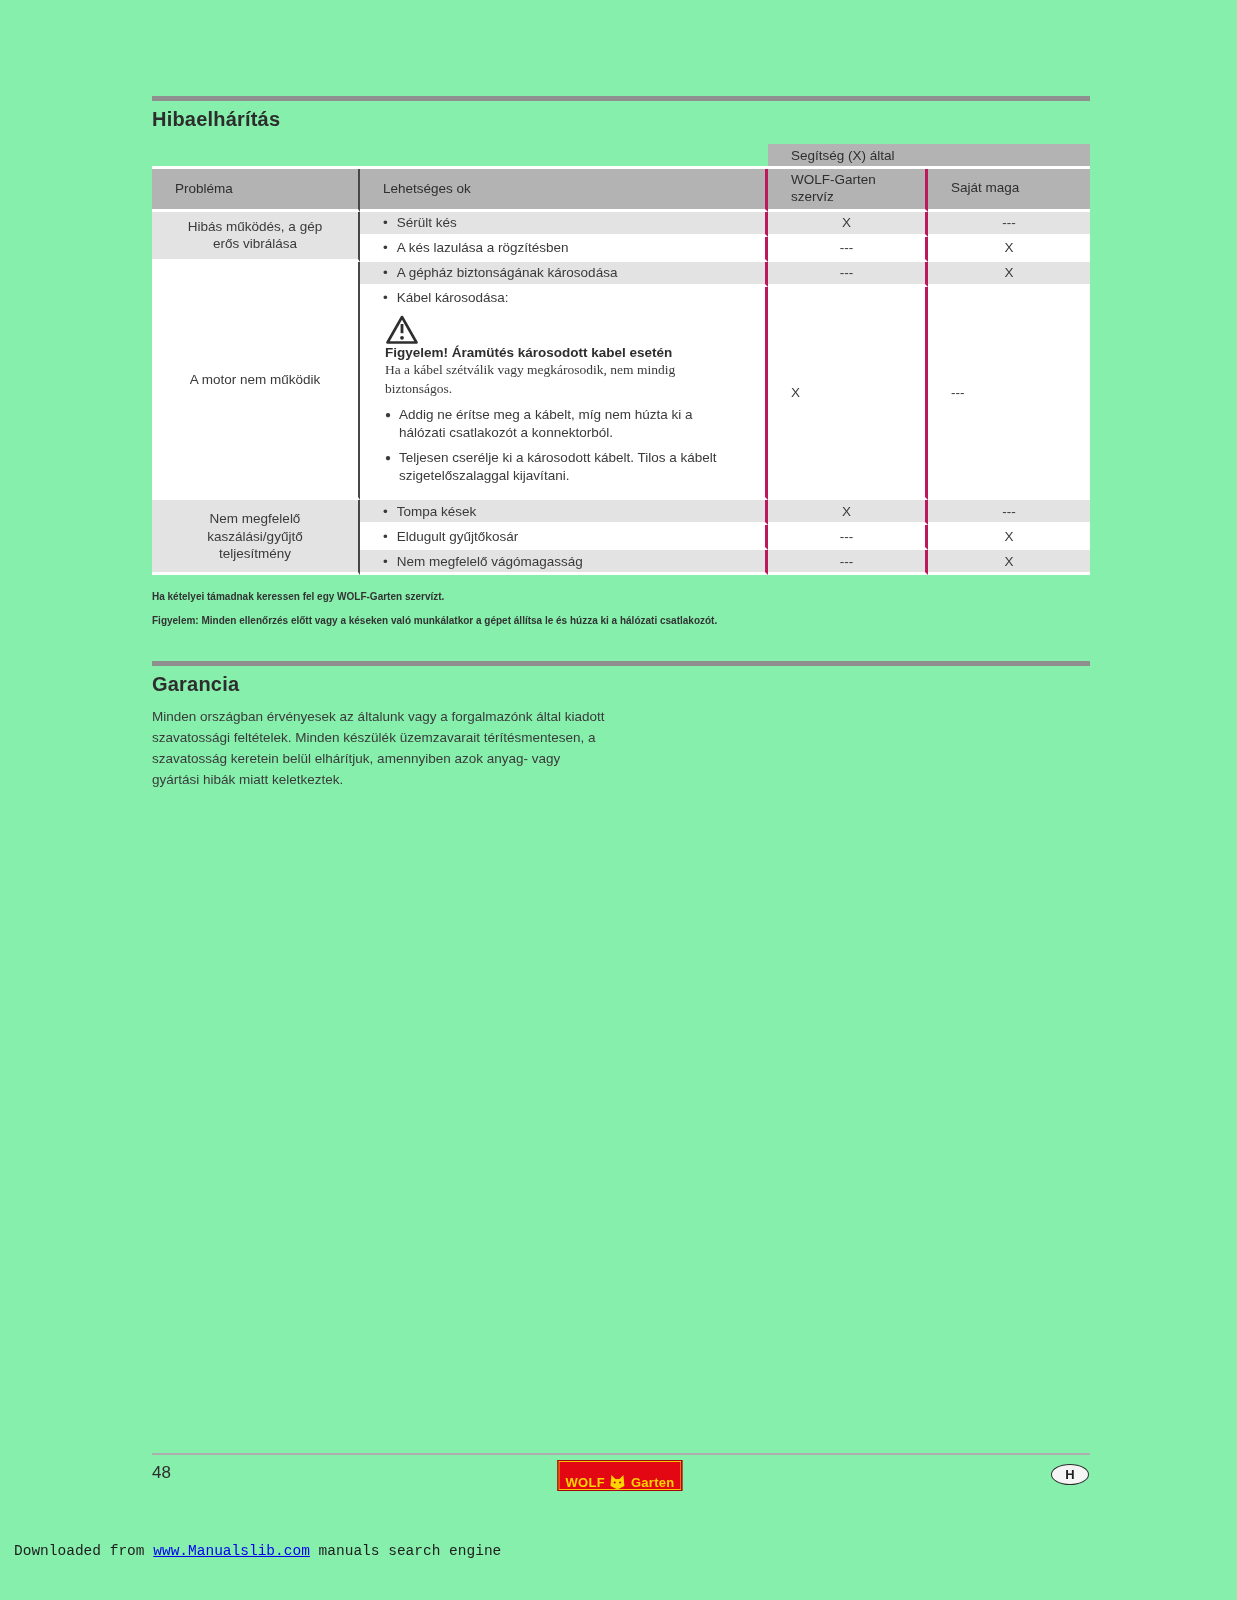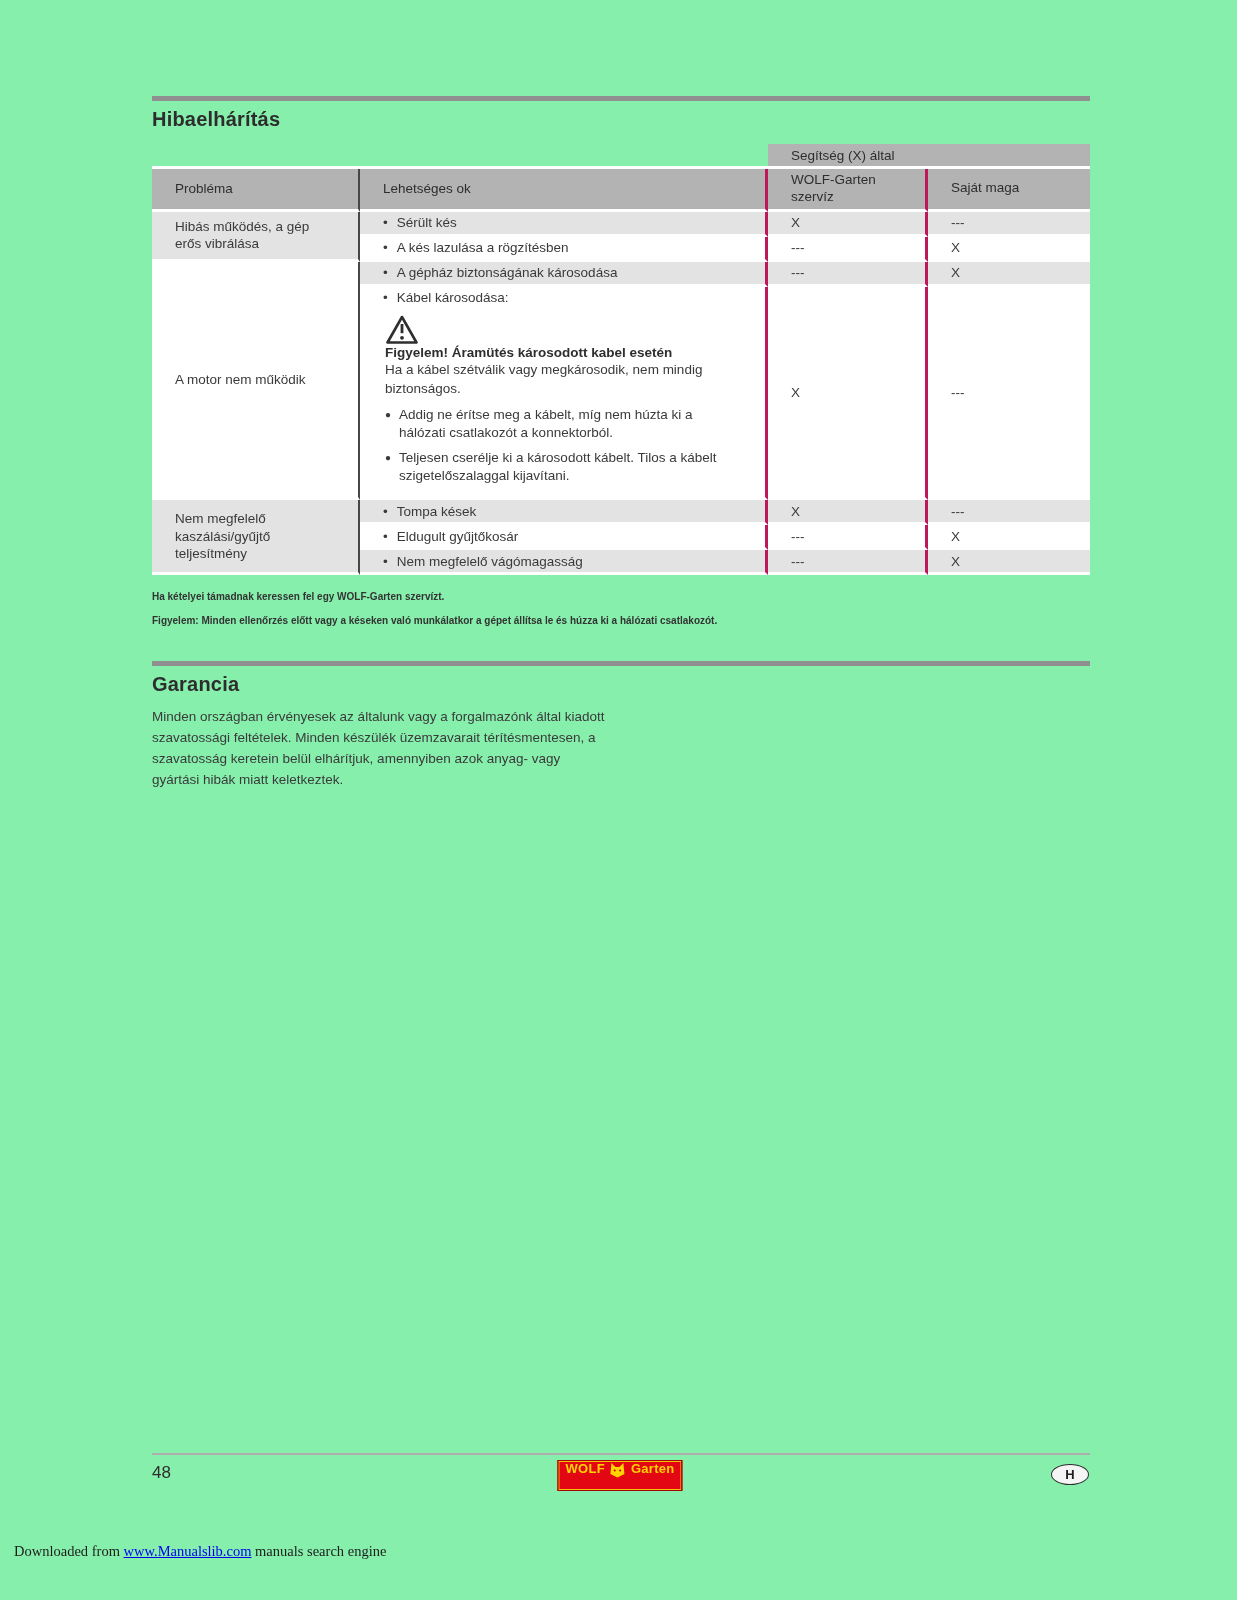--- a/index.html
+++ b/index.html
@@ -57,32 +57,32 @@
   .spacer { background: transparent; }
   .help-cell { text-align: center; height: 25px; }
   tr.h-b th { height: 42px; }
   .center { text-align: center; line-height: 1.25; }
 
   .g { background: #e3e3e3; }
   .w { background: #ffffff; }
   .dark-r { border-right: 2px solid #474747; }
   .gap-r  { border-right: 3px solid #be185d; }
 
-  tr.rs td { height: 25px; }
+  tr.rs td { height: 25px; text-align: center; }
   .prob { line-height: 1.3; }
   .mark { text-align: center; font-weight: bold; }
 
   .cause { display: flex; gap: 9px; align-items: baseline; }
   .cause .b { flex: 0 0 auto; }
 
   .bigcell { padding: 7px 9px 9px 9px; }
   .warn { display: flex; margin: 7px 0 2px 2px; flex-direction: column; }
   .warn-ico { flex: 0 0 auto; margin: 2px 12px 0 0; }
   .warn-title { font-weight: bold; color: #2e2e2e; margin-bottom: 1px; }
-  .warn-text  { line-height: 1.4; }
+  .warn-text  { line-height: 1.4; font-family: Liberation Serif, serif; }
   .warn-list { margin: 7px 0 0 0; padding: 0; list-style: none; }
   .warn-list li { display: flex; gap: 8px; margin-bottom: 7px; line-height: 1.35; }
   .warn-list .dot { flex: 0 0 auto; font-size: 10px; line-height: 17px; }
 
   .note { font-weight: bold; font-size: 10px; color: #333333; margin-top: 10px; line-height: 1.35; }
   .note.first { margin-top: 15px; }
 
   
   .warranty { margin-top: 34px; }
   .para {
@@ -112,21 +112,21 @@
   .logo {
     position: absolute;
     left: 620px;
     top: 1460px;
     transform: translateX(-50%);
     height: 31px;
     background: #e30613;
     border: 1px solid #a50410;
     box-shadow: inset 0 0 0 1px #f5c400;
     display: flex;
-    align-items: flex-start;
+    align-items: flex-end;
     gap: 4px;
     padding: 0 7px;
     color: #ffd400;
     font-weight: bold;
     font-size: 13px;
     letter-spacing: 0.3px;
   }
   .badge-oval {
     position: absolute;
     left: 1051px;
@@ -140,21 +140,21 @@
     align-items: center;
     justify-content: center;
     font-weight: bold;
     font-size: 13px;
     color: #1f1f1f;
   }
   .download-bar {
     position: absolute;
     left: 14px;
     top: 1543px;
-    font-family: Liberation Serif, serif;
+    font-family: Liberation Mono, monospace;
     font-size: 14.5px;
     color: #1d1d1d;
   }
   .download-bar a {
     color: #0000ee;
     text-decoration: underline;
   }
 </style>
 </head>
 <body>

